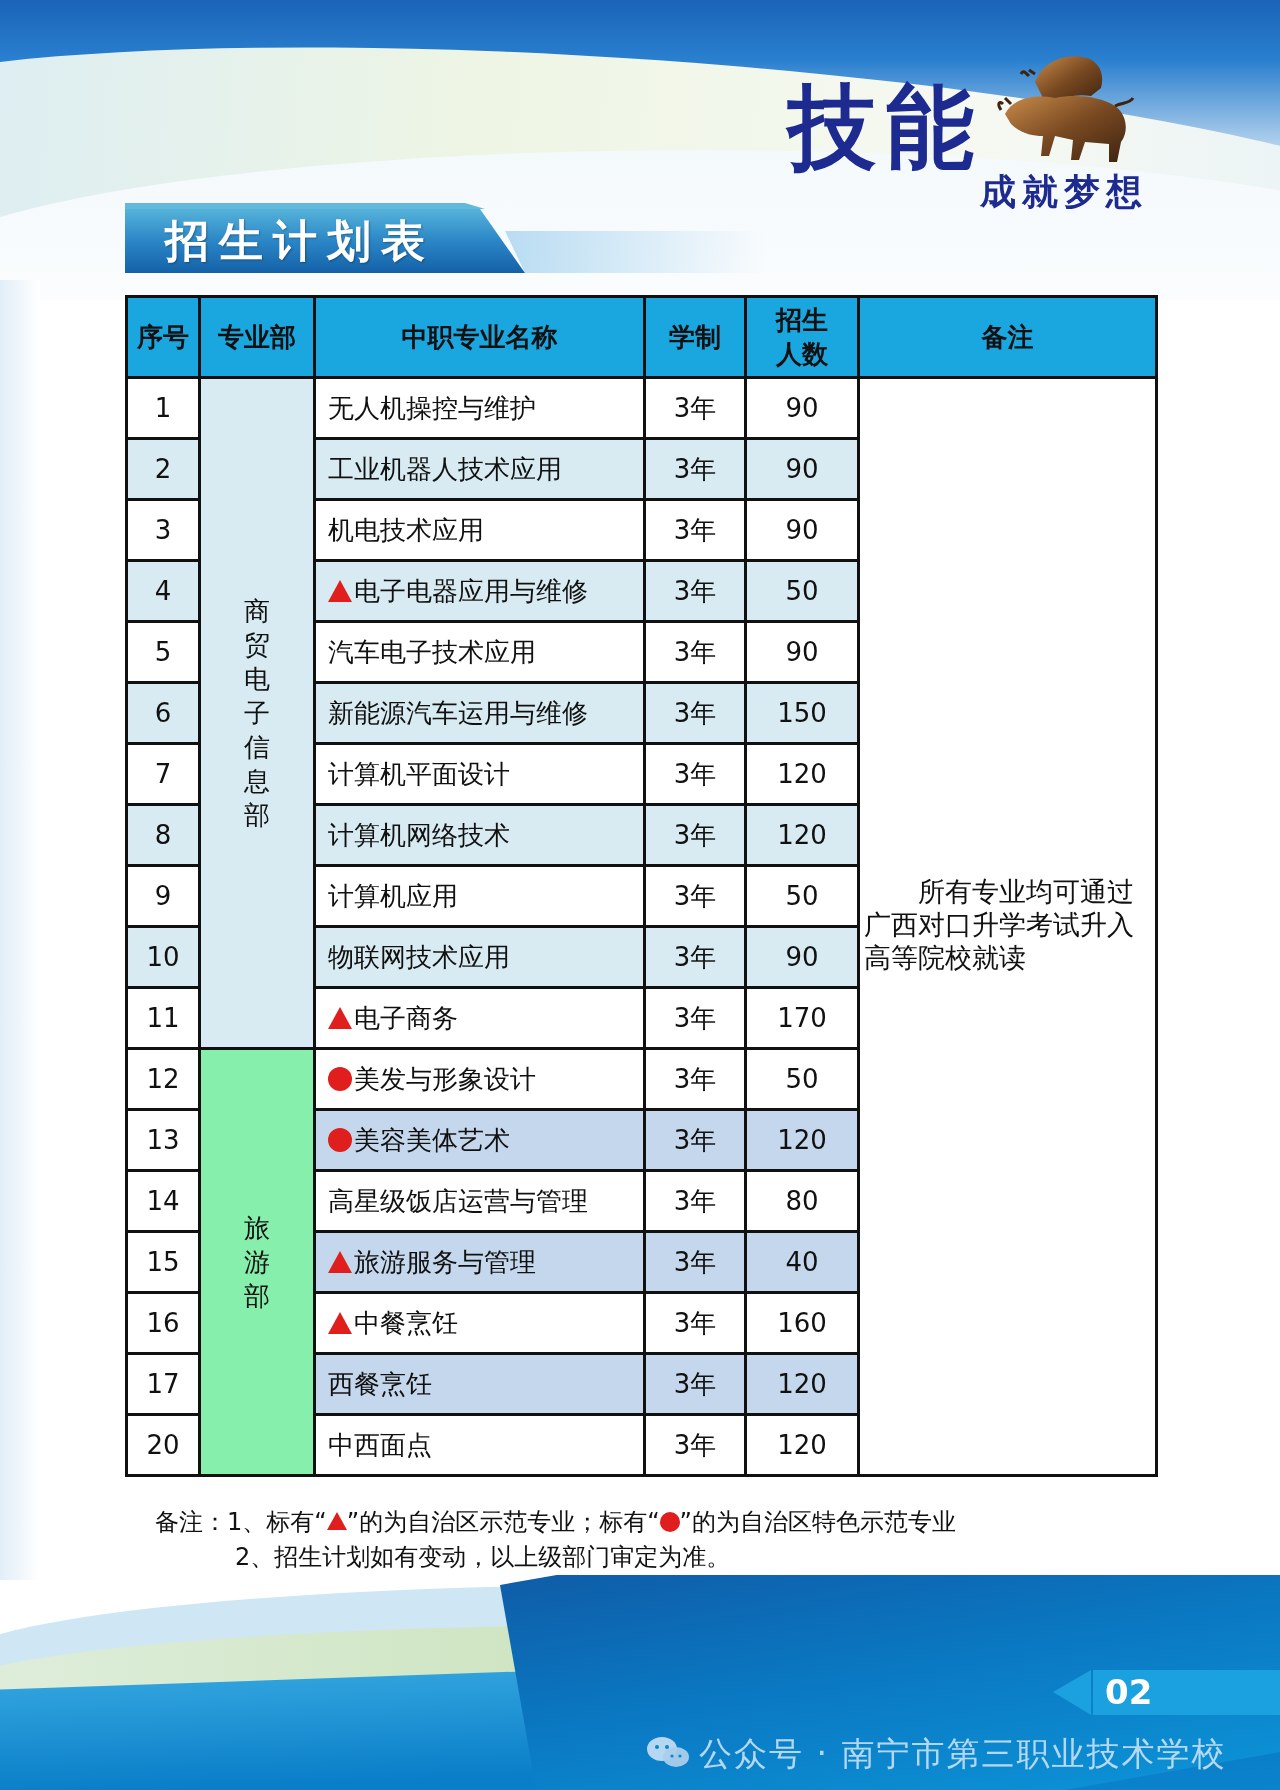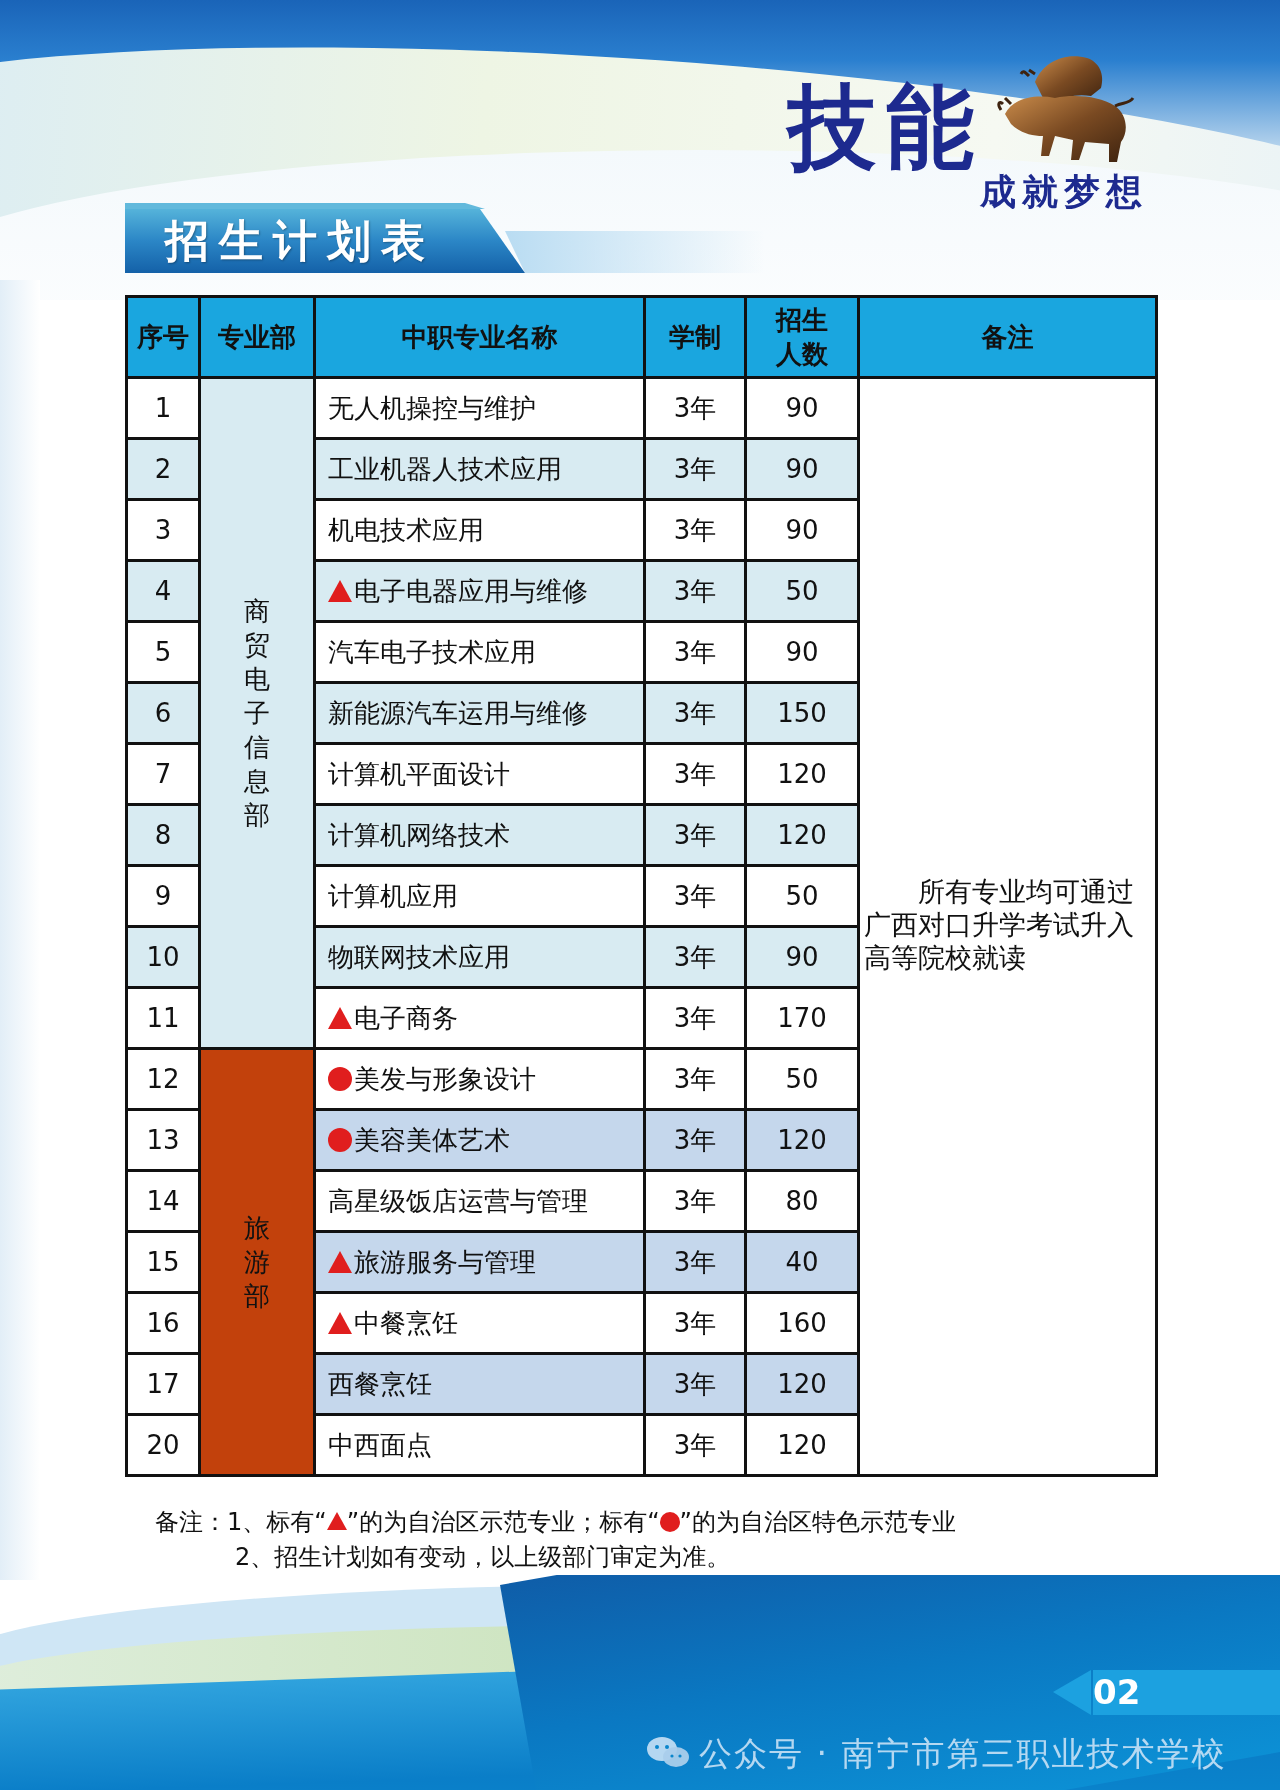--- a/index.html
+++ b/index.html
@@ -85,21 +85,21 @@
     background: #1aa6df;
     height: 81px; text-align: center; vertical-align: middle;
     font-weight: bold; line-height: 34px;
   }
   table.plan tbody td { height: 61px; vertical-align: middle; }
   td.num, td.dur, td.cnt { text-align: center; }
   td.name { text-align: left; padding-left: 12px; white-space: nowrap; }
   td.dept { text-align: center; vertical-align: middle; }
   td.dept .v { display: inline-block; width: 28px; line-height: 34px; font-size: 26px; word-break: break-all; }
   td.dept1 { background: #d8ebf2; }
-  td.dept2 { background: #c2410c; text-decoration: underline; }
+  td.dept2 { background: #86efac; text-decoration: underline; }
   tr.s1 td.num, tr.s1 td.name, tr.s1 td.dur, tr.s1 td.cnt { background: #d8ebf2; }
   tr.s2 td.name, tr.s2 td.dur, tr.s2 td.cnt { background: #c5d7ec; }
   td.remark { background: #ffffff; vertical-align: middle; padding: 0 0 4px 4px; }
   td.remark .rtext { font-size: 27px; line-height: 33px; text-indent: 54px; }
   .mark-tri {
     display: inline-block; width: 0; height: 0;
     border-left: 12px solid transparent; border-right: 12px solid transparent;
     border-bottom: 22px solid #e01e1e; margin-right: 2px; vertical-align: -2px;
   }
   .mark-dot {
@@ -131,21 +131,21 @@
   .page-no {
     position: absolute; left: 1093px; top: 1670px; width: 187px; height: 45px;
     background: #1ca1e0;
   }
   .page-no .arrow {
     position: absolute; left: -40px; top: 0; width: 0; height: 0;
     border-top: 22px solid transparent; border-bottom: 23px solid transparent;
     border-right: 38px solid #1ca1e0;
   }
   .page-no .txt {
-    position: absolute; left: 0; top: 0; line-height: 45px;
+    position: absolute; left: 12px; top: 0; line-height: 45px;
     font-size: 34px; font-weight: bold; color: #ffffff;
   }
   .watermark {
     position: absolute; left: 645px; top: 1718px;
     font-size: 33px; color: rgba(200,225,245,0.9); white-space: nowrap; letter-spacing: 2px; margin-top: 14px;
   }
   .watermark .wx { display: inline-block; width: 46px; height: 34px; vertical-align: -4px; margin-right: 8px; }
 </style>
 </head>
 <body>

